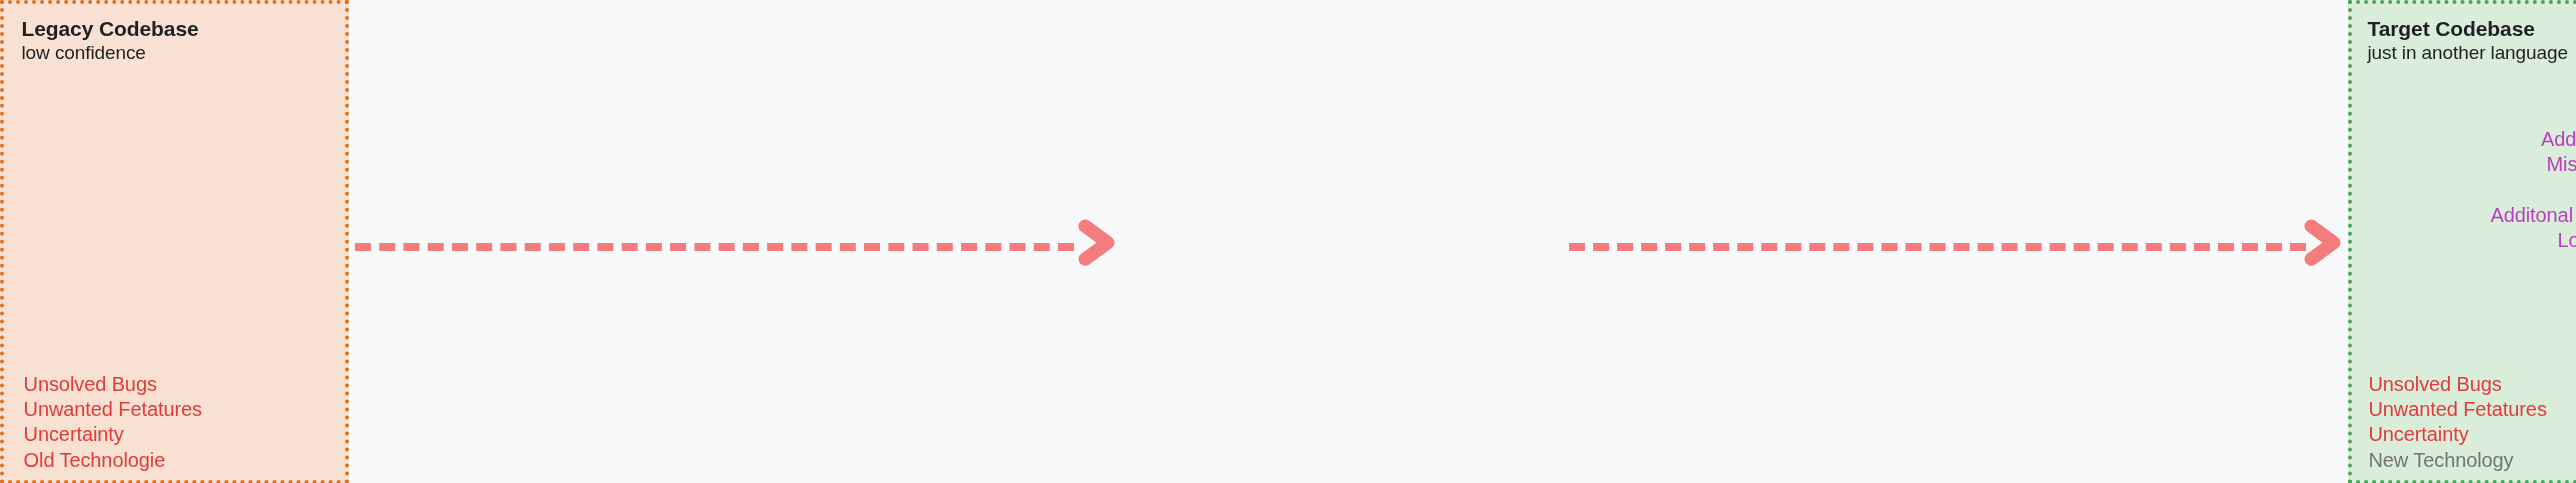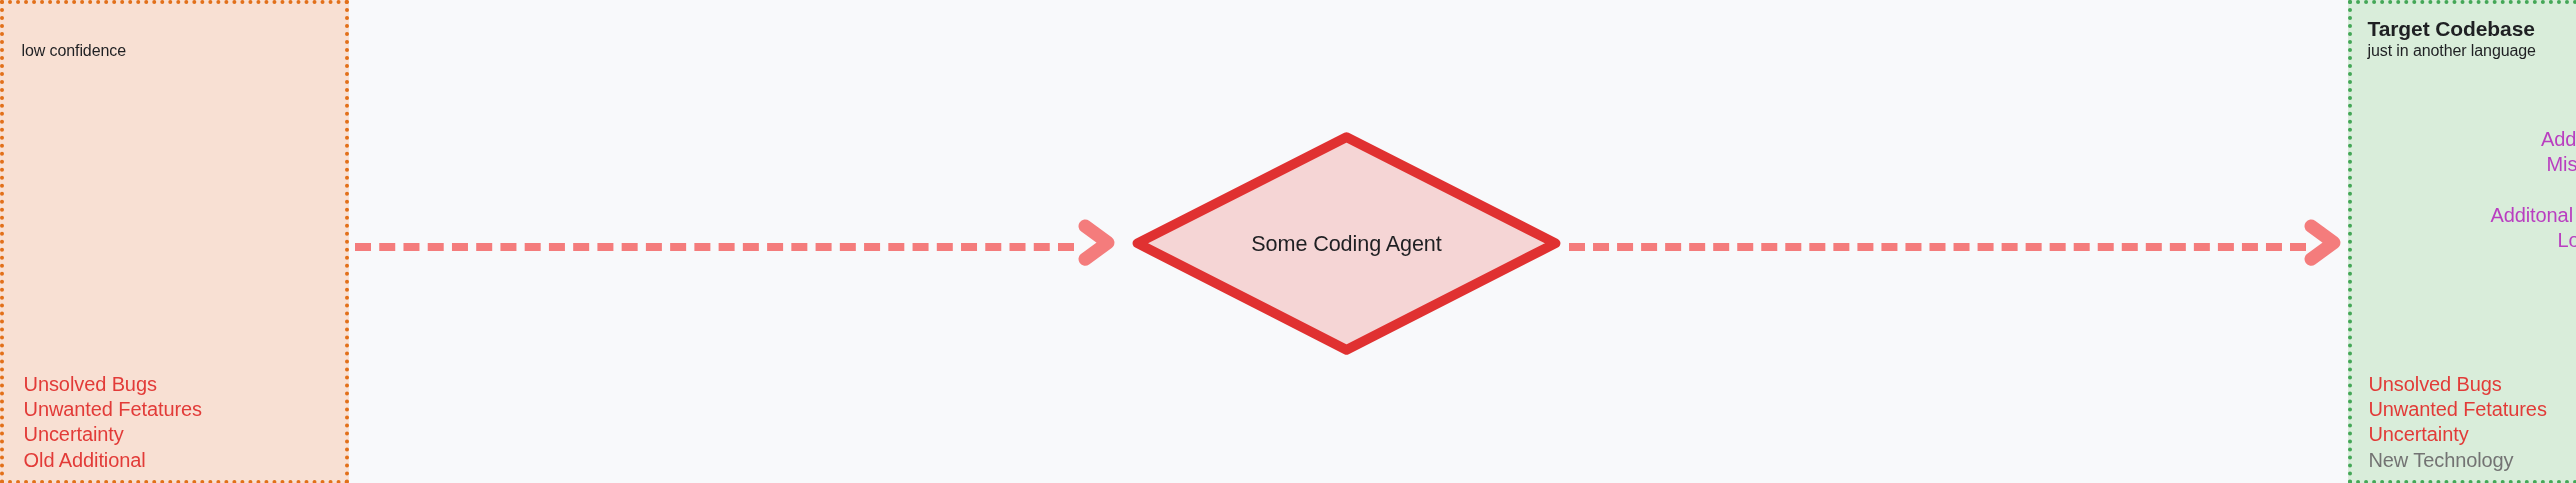--- a/index.html
+++ b/index.html
@@ -55,21 +55,21 @@
     font-weight: 700;
     letter-spacing: -0.1px;
     white-space: nowrap;
   }
   .panel-subtitle {
     position: absolute;
     left: 17.5px;
     top: 38px;
     right: 10.3px;
     color: #1f2023;
-    font-size: 16px;
+    font-size: 19px;
     line-height: 1.17;
     font-weight: 400;
     letter-spacing: -0.1px;
     white-space: nowrap;
   }
   #target-panel .panel-title,
   #target-panel .panel-subtitle { left: 15.5px; }
 
   .tag-list {
     position: absolute;
@@ -155,43 +155,38 @@
     white-space: nowrap;
     pointer-events: none;
   }
 </style>
 </head>
 <body>
 
 <div id="canvas">
 
   <div class="panel" id="legacy-panel">
+    <div class="panel-title">Legacy Codebase</div>
     <div class="panel-subtitle">low confidence</div>
 
     <ul class="tag-list" id="legacy-issues">
       <li>Unsolved Bugs</li>
       <li>Unwanted Fetatures</li>
       <li>Uncertainty</li>
-      <li>Old Additional</li>
+      <li>Old Technologie</li>
     </ul>
   </div>
 
   <div class="connector" id="connector-1"></div>
   <div class="arrowhead" id="arrowhead-1">
     <svg viewBox="0 0 74 92" xmlns="http://www.w3.org/2000/svg" aria-hidden="true">
       <path d="M 14 14 L 58 46 L 14 78" fill="none" stroke="#f47c7c" stroke-width="26" stroke-linecap="round" stroke-linejoin="round"></path>
     </svg>
   </div>
 
-  <div id="coding-agent-node">
-    <svg viewBox="0 0 836 437" xmlns="http://www.w3.org/2000/svg" aria-hidden="true">
-      <path d="M 418 12 L 824 218 L 418 425 L 12 218 Z" fill="#f5d5d5" stroke="#e03131" stroke-width="19" stroke-linejoin="round"></path>
-    </svg>
-    <div id="coding-agent-label">Some Coding Agent</div>
-  </div>
 
   <div class="connector" id="connector-2"></div>
   <div class="arrowhead" id="arrowhead-2">
     <svg viewBox="0 0 74 92" xmlns="http://www.w3.org/2000/svg" aria-hidden="true">
       <path d="M 14 14 L 58 46 L 14 78" fill="none" stroke="#f47c7c" stroke-width="26" stroke-linecap="round" stroke-linejoin="round"></path>
     </svg>
   </div>
 
   <div class="panel" id="target-panel">
     <div class="panel-title">Target Codebase</div>

